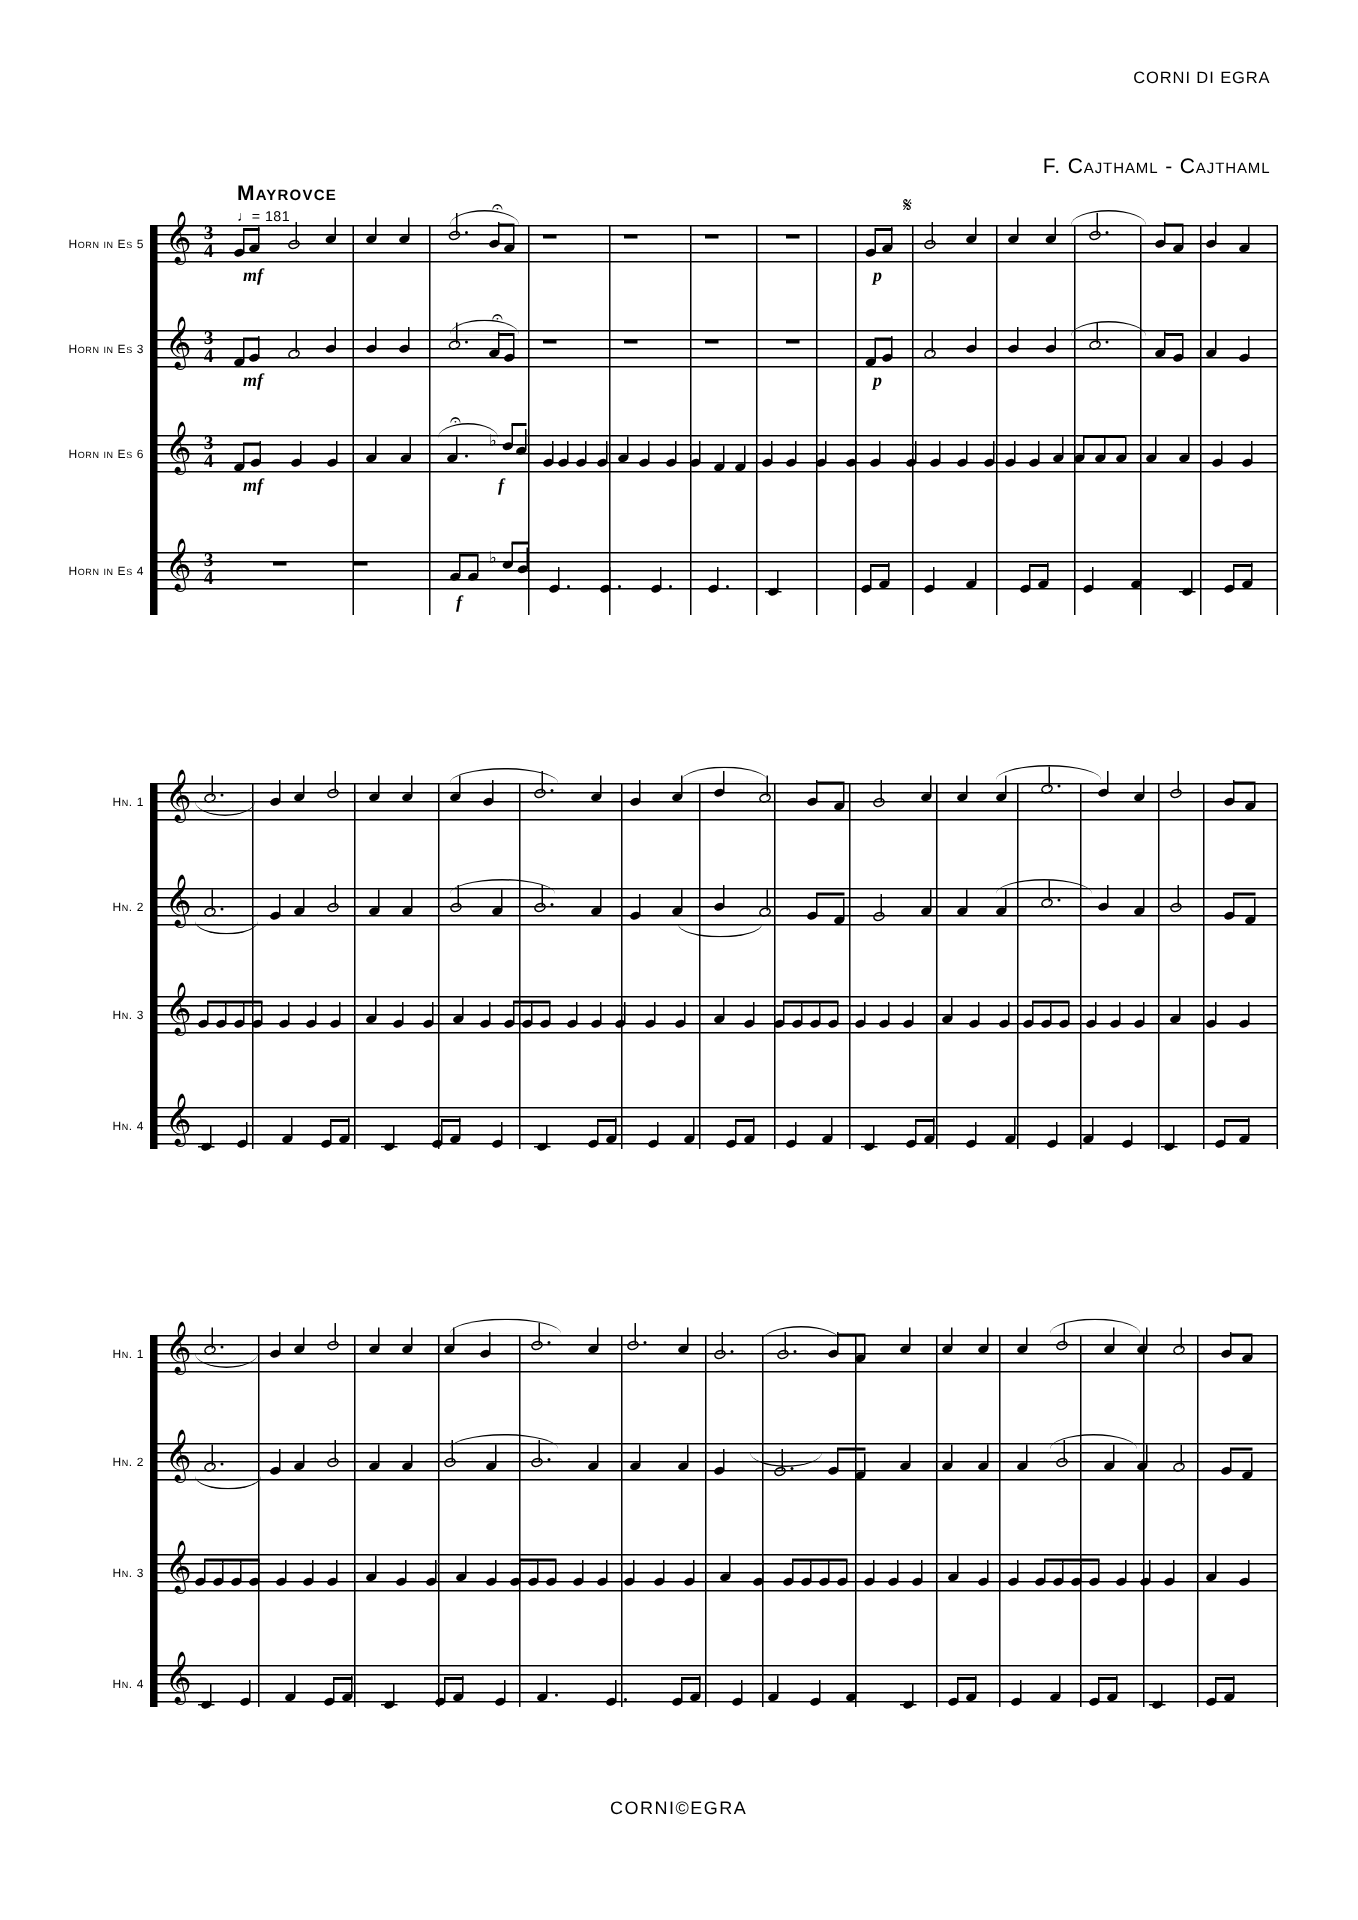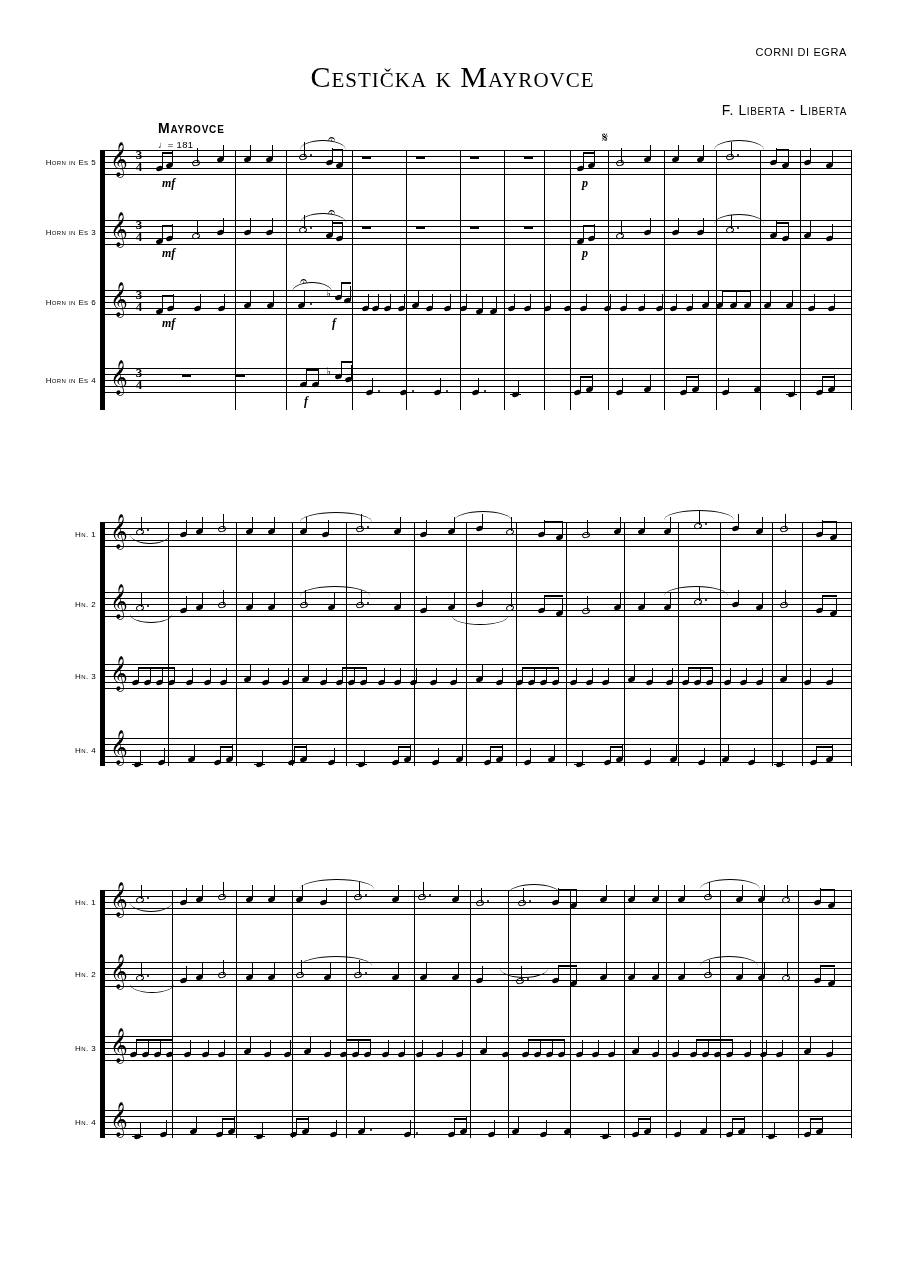--- a/index.html
+++ b/index.html
@@ -242,22 +242,21 @@
     font-size: 11px;
     line-height: 1;
   }
 </style>
 </head>
 <body>
 
 <div class="page">
 
   <div class="header-right">CORNI DI EGRA</div>
-  <div class="title">Cestička k Mayrovce</div>
-  <div class="composer">F. Liberta - Liberta</div>
+  <div class="composer">F. Cajthaml - Cajthaml</div>
   <div class="tempo-word">Mayrovce</div>
   <div class="tempo-metro">♩= 181</div>
 
   <div class="system" id="sys1" style="top:150px;height:260px;">
     <div class="sys-brace" style="top:0px;height:260px;"></div>
     <div class="sys-edge" style="top:0px;height:260px;"></div>
     <div class="sys-right" style="top:0px;height:260px;"></div>
 
     <div class="staff" style="top:0px;">
       <div class="line"></div>
@@ -1264,13 +1263,14 @@
     <div class="barline" style="left:366px;top:0px;height:248px;"></div>
     <div class="barline" style="left:404px;top:0px;height:248px;"></div>
     <div class="barline" style="left:466px;top:0px;height:248px;"></div>
     <div class="barline" style="left:520px;top:0px;height:248px;"></div>
     <div class="barline" style="left:562px;top:0px;height:248px;"></div>
     <div class="barline" style="left:616px;top:0px;height:248px;"></div>
     <div class="barline" style="left:658px;top:0px;height:248px;"></div>
     <div class="barline" style="left:694px;top:0px;height:248px;"></div>
   </div>
 
+  <div class="footer">CORNI©EGRA</div>
 </div>
 
 </body></html>

